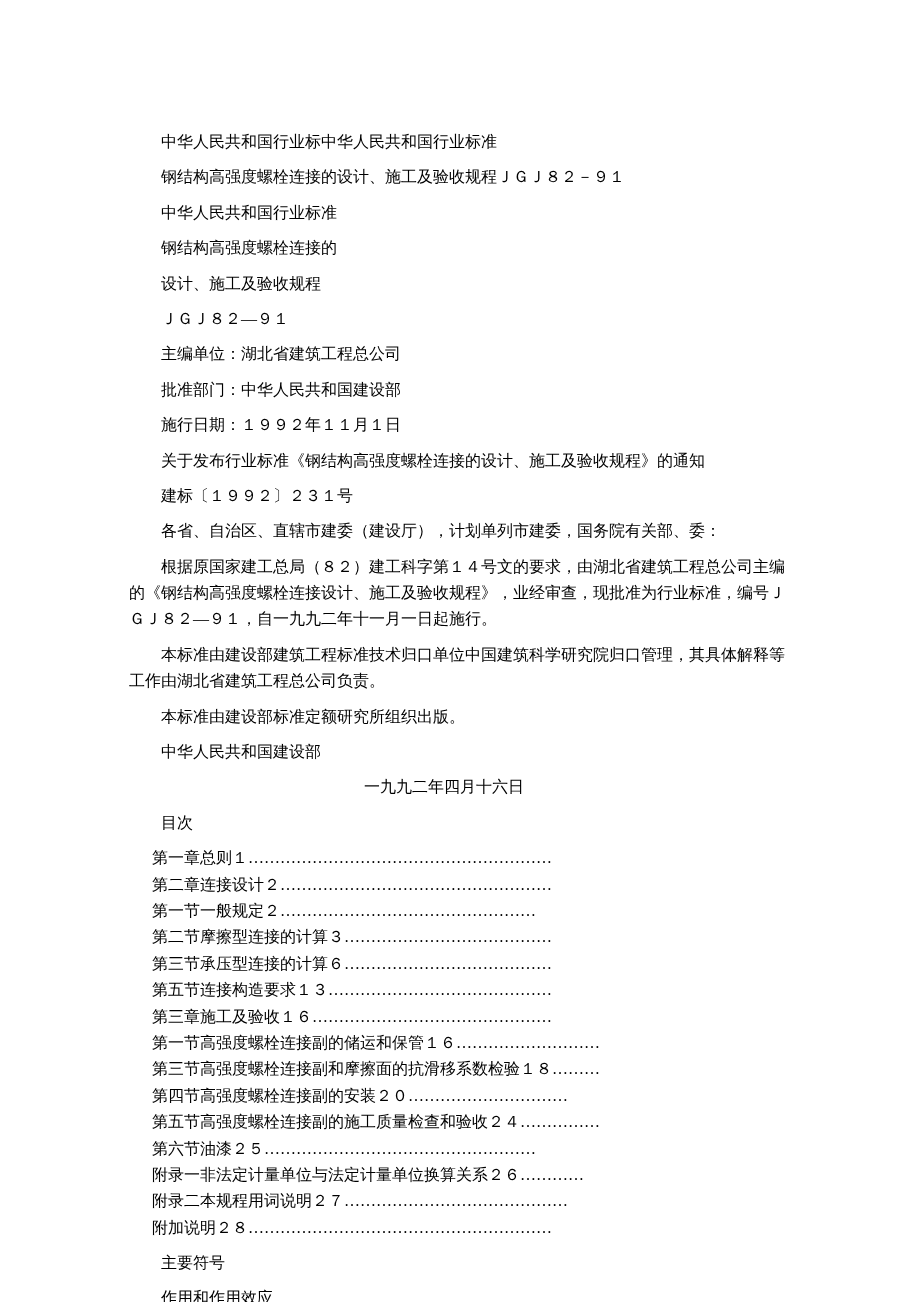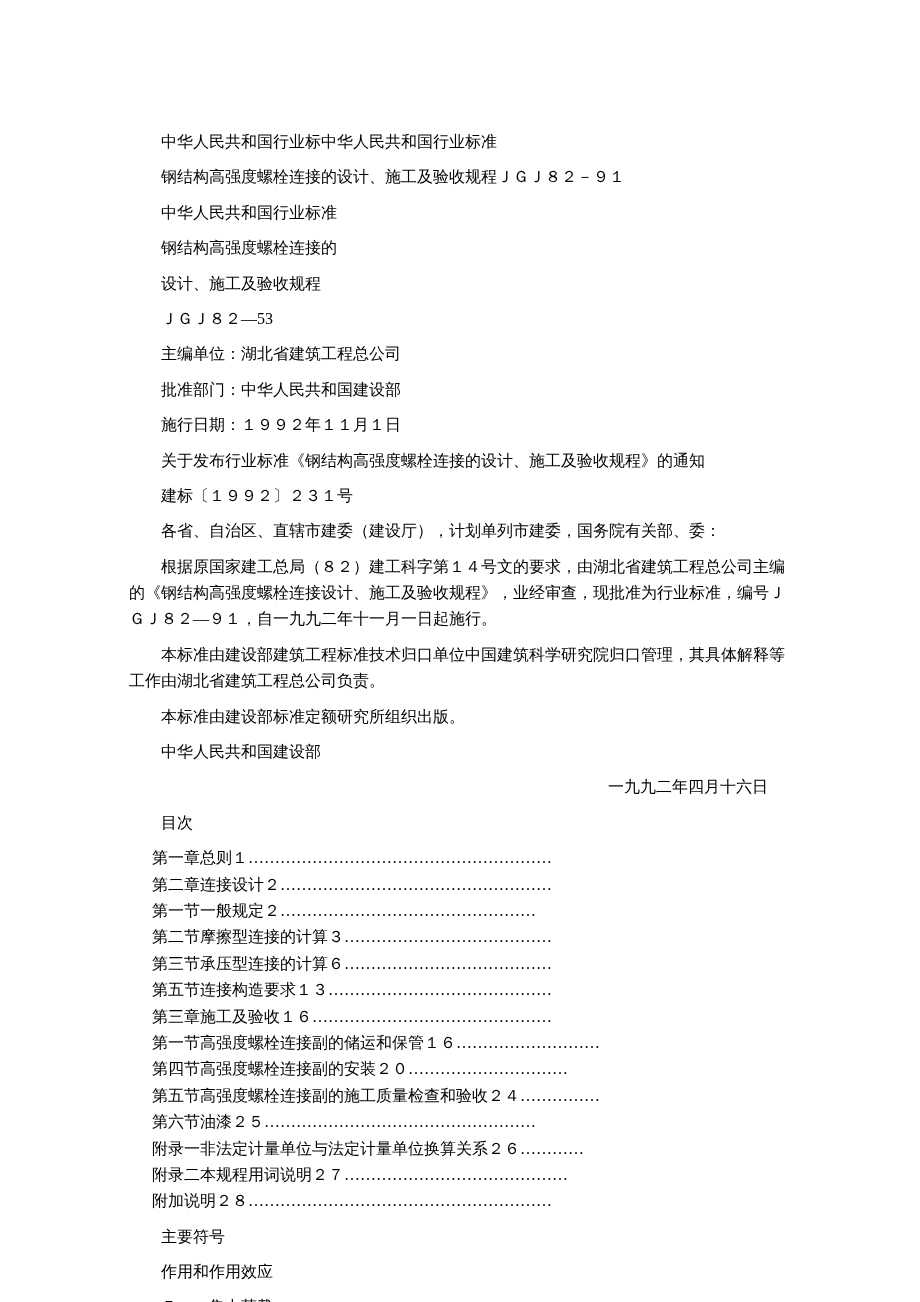--- a/index.html
+++ b/index.html
@@ -11,40 +11,40 @@
       margin: 0;
       padding: 120px 120px 100px 120px;
       width: 920px;
       box-sizing: border-box;
     }
     .para {
       text-indent: 2em;
       margin: 9px;
     }
     .date-right {
-      text-align: right;
+      text-align: center;
       margin: 0;
       padding-right: 2em;
     }
     .toc-line {
       text-indent: 2em;
       margin: 0;
       white-space: nowrap;
       overflow: hidden;
     }
   </style>
 </head>
 <body>
 
 <p class="para">中华人民共和国行业标中华人民共和国行业标准</p>
 <p class="para">钢结构高强度螺栓连接的设计、施工及验收规程ＪＧＪ８２－９１</p>
 <p class="para">中华人民共和国行业标准</p>
 <p class="para">钢结构高强度螺栓连接的</p>
 <p class="para">设计、施工及验收规程</p>
-<p class="para">ＪＧＪ８２—53</p>
+<p class="para">ＪＧＪ８２—９１</p>
 <p class="para">主编单位：湖北省建筑工程总公司</p>
 <p class="para">批准部门：中华人民共和国建设部</p>
 <p class="para">施行日期：１９９２年１１月１日</p>
 <p class="para">关于发布行业标准《钢结构高强度螺栓连接的设计、施工及验收规程》的通知</p>
 <p class="para">建标〔１９９２〕２３１号</p>
 <p class="para">各省、自治区、直辖市建委（建设厅），计划单列市建委，国务院有关部、委：</p>
 <p class="para">根据原国家建工总局（８２）建工科字第１４号文的要求，由湖北省建筑工程总公司主编的《钢结构高强度螺栓连接设计、施工及验收规程》，业经审查，现批准为行业标准，编号ＪＧＪ８２—９１，自一九九二年十一月一日起施行。</p>
 <p class="para">本标准由建设部建筑工程标准技术归口单位中国建筑科学研究院归口管理，其具体解释等工作由湖北省建筑工程总公司负责。</p>
 <p class="para">本标准由建设部标准定额研究所组织出版。</p>
 <p class="para">中华人民共和国建设部</p>
@@ -53,20 +53,21 @@
 
 <div id="toc-container">
     <p class="toc-line">第一章总则１…………………………………………………</p>
     <p class="toc-line">第二章连接设计２……………………………………………</p>
     <p class="toc-line">第一节一般规定２…………………………………………</p>
     <p class="toc-line">第二节摩擦型连接的计算３…………………………………</p>
     <p class="toc-line">第三节承压型连接的计算６…………………………………</p>
     <p class="toc-line">第五节连接构造要求１３……………………………………</p>
     <p class="toc-line">第三章施工及验收１６………………………………………</p>
     <p class="toc-line">第一节高强度螺栓连接副的储运和保管１６………………………</p>
+    <p class="toc-line">第三节高强度螺栓连接副和摩擦面的抗滑移系数检验１８………</p>
     <p class="toc-line">第四节高强度螺栓连接副的安装２０…………………………</p>
     <p class="toc-line">第五节高强度螺栓连接副的施工质量检查和验收２４……………</p>
     <p class="toc-line">第六节油漆２５……………………………………………</p>
     <p class="toc-line">附录一非法定计量单位与法定计量单位换算关系２６…………</p>
     <p class="toc-line">附录二本规程用词说明２７……………………………………</p>
     <p class="toc-line">附加说明２８…………………………………………………</p>
   </div>
 
 <p class="para">主要符号</p>
 <p class="para">作用和作用效应</p>

